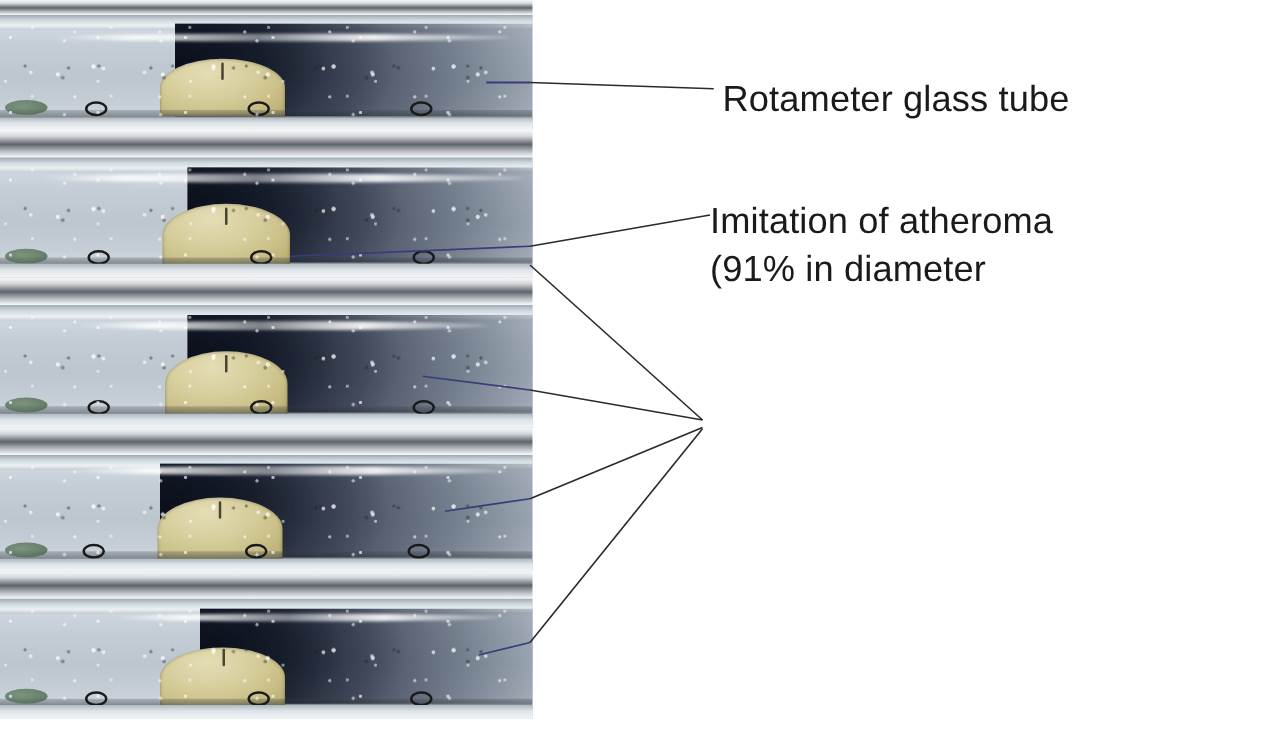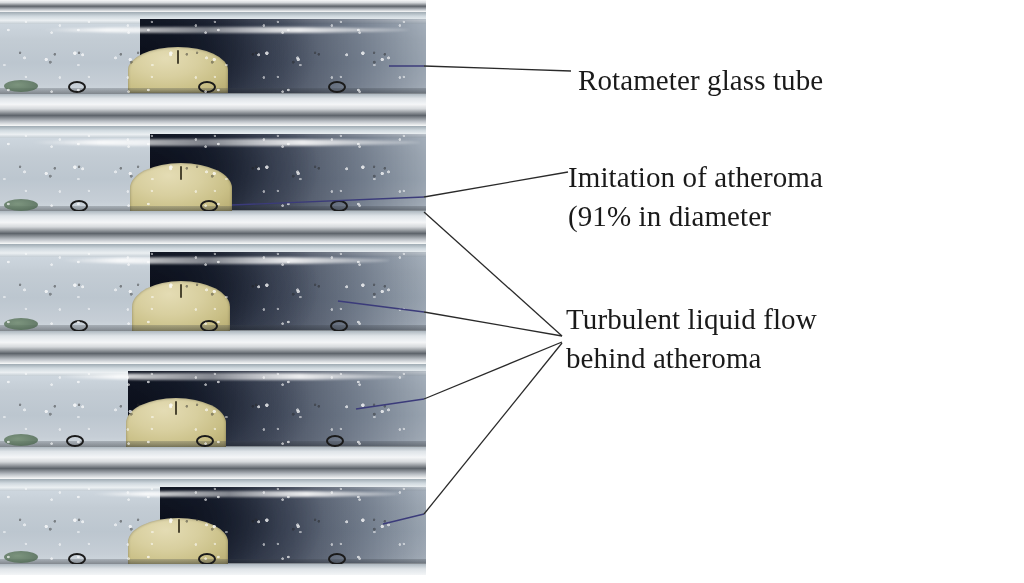--- a/index.html
+++ b/index.html
@@ -105,21 +105,21 @@
   #leaders{position:absolute;left:0;top:0;width:1024px;height:583px;pointer-events:none;}
 
   
   .label{
     position:absolute;
     color:#1a1a1a;
     font-size:29px;
     line-height:1.33;
     letter-spacing:.1px;
     white-space:pre-line;
-    font-family:Liberation Serif, serif;
+    font-family:Liberation Sans, sans-serif;
   }
 </style>
 </head>
 <body>
 
 <div id="figure">
 
   <div id="filmstrip">
 
     <div class="seam" style="top:0px;height:12px;"></div>
@@ -227,16 +227,14 @@
 
     <line x1="383" y1="524" x2="424" y2="514" stroke="#3b3b7a" stroke-width="1.4"></line>
     <line x1="424" y1="514" x2="562" y2="343" stroke="#2a2a2a" stroke-width="1.3"></line>
   </svg>
 
   <div class="label" style="left:578px;top:61px;">Rotameter glass tube</div>
 
   <div class="label" style="left:568px;top:158px;">Imitation of atheroma
 (91% in diameter</div>
 
-  <div class="label" style="left:566px;top:300px;">Turbulent liquid flow
-behind atheroma</div>
 
 </div>
 
 </body></html>

